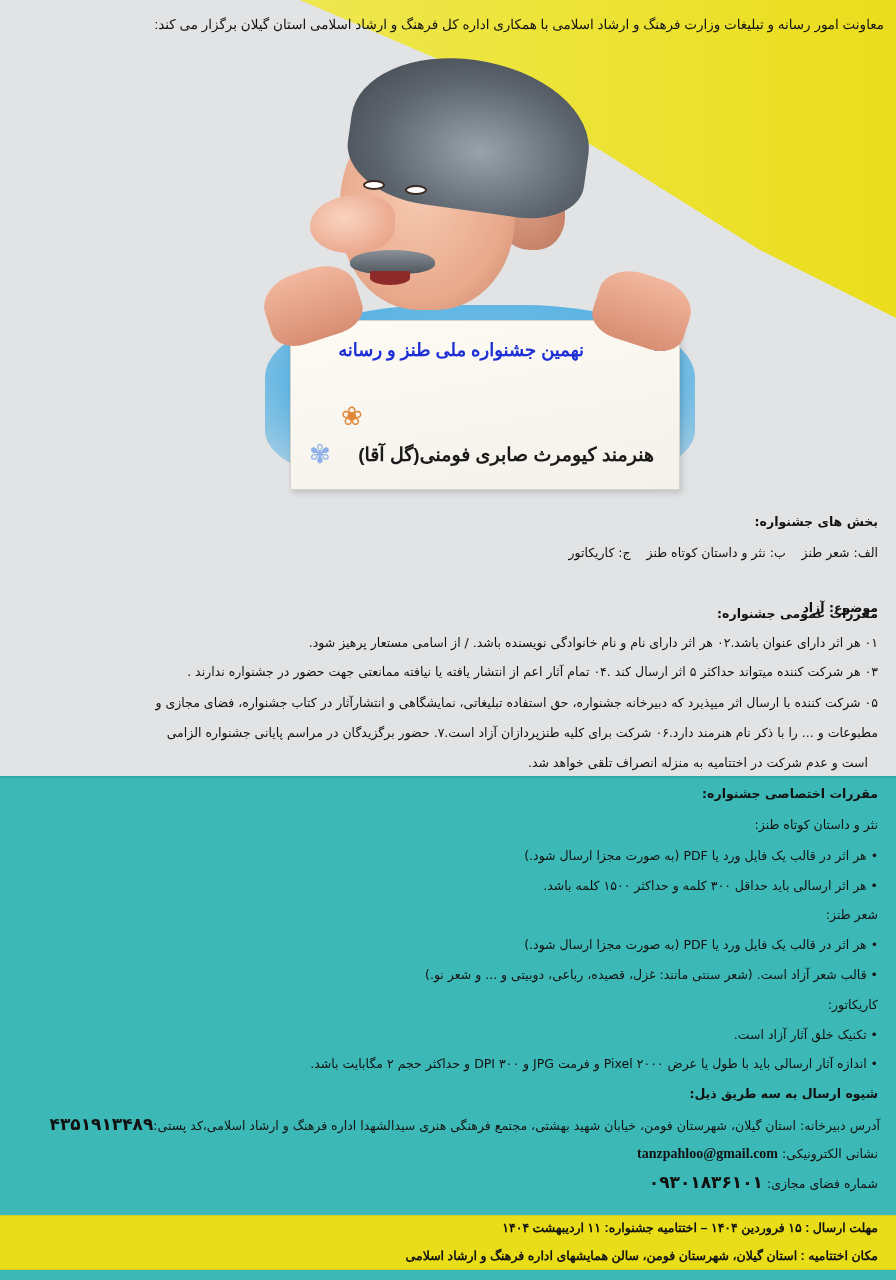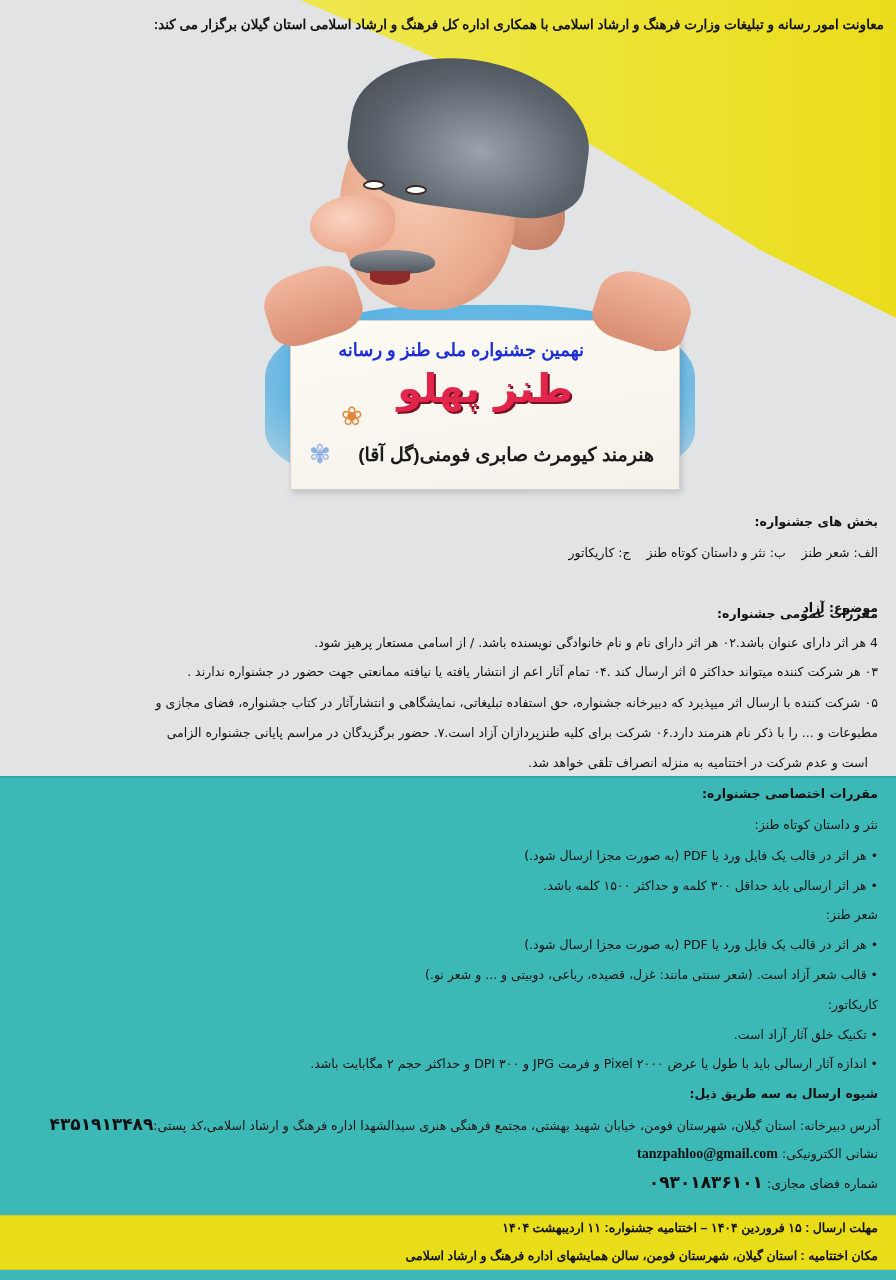--- a/index.html
+++ b/index.html
@@ -20,21 +20,21 @@
   .bg-teal { position: absolute; left: 0; top: 778px; width: 896px; height: 502px; background: #3cb8b6; }
   .teal-top-line { position: absolute; left: 0; top: 776px; width: 896px; height: 3px; background: #2aa9a7; }
   .bg-band {
     position: absolute; left: 0; top: 1215px; width: 896px; height: 55px;
     background: #e9dd19;
     border-top: 1px solid #d4cc2a; border-bottom: 1px solid #d4cc2a;
   }
 
   .header-line {
     position: absolute; right: 12px; top: 16px; width: 872px;
-    font-family: "Liberation Sans", sans-serif; font-weight: bold;
+    font-family: "Liberation Sans", sans-serif; font-weight: normal;
     font-size: 13.5px; text-align: right; color: #111; white-space: nowrap;
   }
 
   
   .illus { position: absolute; left: 255px; top: 55px; width: 450px; height: 445px; }
   .hair {
     position: absolute; left: 95px; top: 5px; width: 240px; height: 150px;
     background: radial-gradient(ellipse at 55% 60%, #9aa3ad 0%, #5c646d 55%, #3d434a 100%);
     border-radius: 55% 60% 30% 40%; transform: rotate(8deg);
   }
@@ -119,35 +119,34 @@
   <div class="nose"></div>
   <div class="eye e1"></div>
   <div class="eye e2"></div>
   <div class="mustache"></div>
   <div class="mouth"></div>
   <div class="sign">
     <span class="flower f1">✿</span>
     <span class="flower f2">❀</span>
     <span class="flower f3">✾</span>
     <div class="sign-line1">نهمین جشنواره ملی طنز و رسانه</div>
-    <div class="sign-title">طنز پهلو</div>
     <div class="sign-line3">هنرمند کیومرث صابری فومنی(گل آقا)</div>
   </div>
   <div class="hand left"></div>
   <div class="hand right"></div>
 </div>
 
 <div class="row bold" style="top:514px;">بخش های جشنواره:</div>
 <div class="row" style="top:545px; white-space:pre;margin-left:43px;">الف: شعر طنز    ب: نثر و داستان کوتاه طنز    ج: کاریکاتور</div>
 <div class="row bold" style="top:600px;">
   <span>موضوع:</span>
   <span>آزاد</span>
 </div>
 <div class="row bold" style="top:606px;">مقررات عمومی جشنواره:</div>
-<div class="row" style="top:635px;">4 هر اثر دارای عنوان باشد.۰۲ هر اثر دارای نام و نام خانوادگی نویسنده باشد. / از اسامی مستعار پرهیز شود.</div>
+<div class="row" style="top:635px;">۰۱ هر اثر دارای عنوان باشد.۰۲ هر اثر دارای نام و نام خانوادگی نویسنده باشد. / از اسامی مستعار پرهیز شود.</div>
 <div class="row" style="top:664px;">۰۳ هر شرکت کننده میتواند حداکثر ۵ اثر ارسال کند .۰۴ تمام آثار اعم از انتشار یافته یا نیافته ممانعتی جهت حضور در جشنواره ندارند .</div>
 <div class="row" style="top:695px;">۰۵ شرکت کننده با ارسال اثر میپذیرد که دبیرخانه جشنواره، حق استفاده تبلیغاتی، نمایشگاهی و انتشارآثار در کتاب جشنواره، فضای مجازی و</div>
 <div class="row" style="top:725px;">مطبوعات و ... را با ذکر نام هنرمند دارد.۰۶ شرکت برای کلیه طنزپردازان آزاد است.۷. حضور برگزیدگان در مراسم پایانی جشنواره الزامی</div>
 <div class="row" style="top:755px; right:28px;">است و عدم شرکت در اختتامیه به منزله انصراف تلقی خواهد شد.</div>
 
 <div class="row bold" style="top:786px;">مقررات اختصاصی جشنواره:</div>
 <div class="row" style="top:817px;">نثر و داستان کوتاه طنز:</div>
 <div class="row" style="top:848px;">• هر اثر در قالب یک فایل ورد یا PDF (به صورت مجزا ارسال شود.)</div>
 <div class="row" style="top:878px;">• هر اثر ارسالی باید حداقل ۳۰۰ کلمه و حداکثر ۱۵۰۰ کلمه باشد.</div>
 <div class="row" style="top:907px;">شعر طنز:</div>

